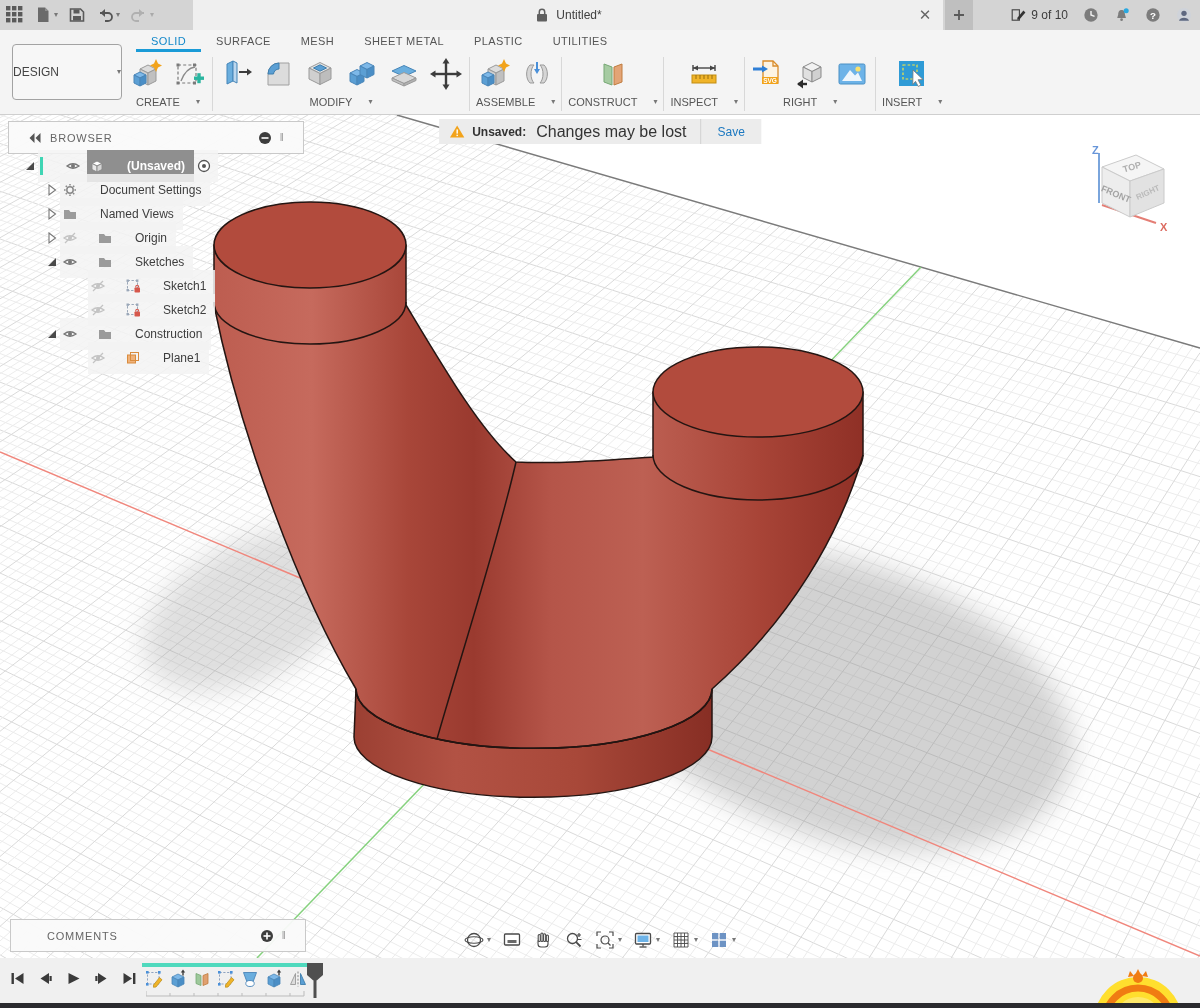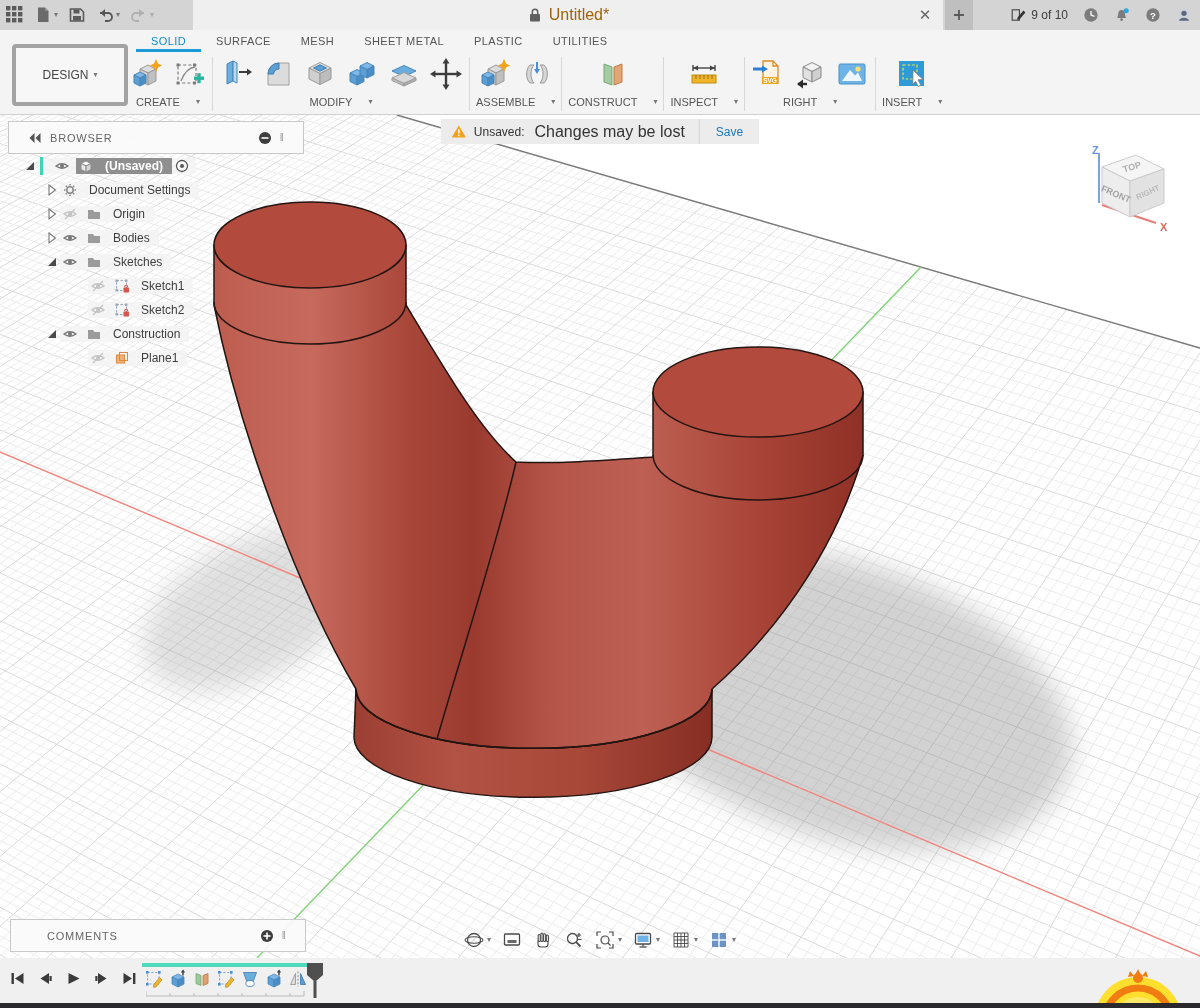--- a/index.html
+++ b/index.html
@@ -9,33 +9,33 @@
   
   #titlebar{position:absolute;left:0;top:0;width:1200px;height:30px;background:#d4d4d4;}
   #tb-left{position:absolute;left:6px;top:0;height:30px;display:flex;align-items:center;gap:10px;}
   .tb-ic{display:flex;align-items:center;gap:2px;cursor:default;}
   .tb-ic svg{display:block;}
   .caret{font-size:8px;color:#777;line-height:1;}
   .caret.dis{color:#aaa;}
   #doc-tab{position:absolute;left:193px;top:0;width:750px;height:30px;background:#efefef;
            display:flex;align-items:center;justify-content:center;}
   #doc-title-wrap{display:flex;align-items:center;gap:6px;}
-  #doc-title{font-size:16px;color:#a16207;text-align:right;}
+  #doc-title{font-size:12px;color:#404040;text-align:right;}
   #tab-close{position:absolute;right:8px;top:5px;width:20px;height:20px;display:flex;
              align-items:center;justify-content:center;color:#666;font-size:15px;}
   #tab-add{position:absolute;left:945px;top:0;width:28px;height:30px;background:#bfbfbf;
            display:flex;align-items:center;justify-content:center;}
   #tb-right{position:absolute;right:8px;top:0;height:30px;display:flex;align-items:center;gap:15px;}
   #doc-counter{font-size:12px;color:#3c3c3c;display:flex;align-items:center;gap:4px;}
   
   #ribbon{position:absolute;left:0;top:30px;width:1200px;height:85px;background:#f4f4f4;
           border-bottom:1px solid #cfcfcf;box-sizing:border-box;}
   #design-btn{position:absolute;left:12px;top:14px;width:108px;height:54px;background:#f7f7f7;
-              border:4px solid #a3a3a3;border-radius:4px;display:flex;align-items:center;
-              justify-content:center;font-size:12px;color:#444;gap:5px;}
+              border:1px solid #a3a3a3;border-radius:4px;display:flex;align-items:center;
+              justify-content:space-between;font-size:12px;color:#444;gap:5px;}
   #ribbon-tabs{position:absolute;left:136px;top:0;height:22px;display:flex;}
   .rtab{font-size:11px;letter-spacing:.4px;color:#555;padding:5px 15px 2px;border-bottom:3px solid transparent;}
   .rtab.active{color:#1287c9;border-bottom:3px solid #1a9bd7;}
   #ribbon-groups{position:absolute;left:130px;top:23px;height:60px;display:flex;align-items:stretch;}
   .rgroup{display:flex;flex-direction:column;align-items:center;justify-content:flex-start;}
   .rgroup .gicons{display:flex;align-items:center;justify-content:center;gap:8px;height:42px;}
   .rgroup .glabel{font-size:11px;color:#555;margin-top:1px;display:flex;align-items:center;gap:16px;}
   .ticon{width:34px;height:34px;display:flex;align-items:center;justify-content:center;}
   .ticon svg{display:block;}
   .vsep{width:1px;background:#d8d8d8;margin:4px 6px 2px;}
@@ -43,30 +43,30 @@
   #viewport{position:absolute;left:0;top:115px;width:1200px;height:843px;background:#fff;overflow:hidden;}
   #scene{position:absolute;left:0;top:0;}
   
   #browser{position:absolute;left:8px;top:6px;width:296px;}
   .panel-head{height:33px;background:rgba(250,250,250,.95);border:1px solid #c9c9c9;
               display:flex;align-items:center;padding:0 18px;gap:7px;box-sizing:border-box;}
   .panel-title{font-size:11px;color:#666;letter-spacing:.8px;flex:1;}
   .grip{color:#999;font-size:10px;letter-spacing:1px;}
   .brow{display:flex;align-items:center;height:24px;}
   .brow .arrow{width:16px;height:16px;flex:none;display:flex;align-items:center;justify-content:center;}
-  .chip{display:flex;align-items:center;height:16px;background:rgba(243,243,243,.85);padding:0 6px 0 2px;gap:8px;}
+  .chip{display:flex;align-items:center;height:32px;background:rgba(243,243,243,.85);padding:0 6px 0 2px;gap:19px;}
   .chip.sel{background:#8f8f8f;}
   .chip.sel .blabel{color:#fff;font-weight:bold;}
   .blabel{font-size:12px;color:#3e3e3e;white-space:nowrap;padding:0 3px;}
   .accentbar{width:3px;height:18px;background:#3fd5b4;margin-right:3px;}
   .sic{width:16px;height:16px;display:flex;align-items:center;justify-content:center;flex:none;}
   
   #unsaved-bar{position:absolute;left:50%;transform:translateX(-50%);top:4px;height:25px;
                background:#ececec;display:flex;align-items:center;padding:0 0 0 10px;}
-  #unsaved-bar .wlabel{font-size:12px;font-weight:normal;color:#333;margin:0 10px 0 7px;}
+  #unsaved-bar .wlabel{font-size:12px;font-weight:bold;color:#333;margin:0 10px 0 7px;}
   #unsaved-bar .wmsg{font-size:16px;color:#333;margin-right:14px;}
   #save-link{height:25px;display:flex;align-items:center;border-left:1px solid #d2d2d2;
              padding:0 16px;font-size:12px;color:#1b78c0;background:#ececec;}
   
   #viewcube{position:absolute;right:18px;top:24px;opacity:.92;}
   
   #navbar{position:absolute;left:0;right:0;bottom:8px;display:flex;justify-content:center;
           align-items:center;gap:11px;}
   .nav-it{display:flex;align-items:center;gap:3px;}
   
@@ -895,54 +895,48 @@
         </div>
         <div class="brow" style="padding-left: 36px;">
           <span class="arrow">
             <svg width="16" height="16" viewBox="0 0 16 16">
               <polygon points="5,3 11.5,8 5,13" fill="#fdfdfd" stroke="#777" stroke-width="1.1"></polygon>
             </svg>
           </span>
           <span class="chip">
             <span style="display: flex;">
               <svg width="16" height="16" viewBox="0 0 16 16">
+                <path d="M2,4 H7 L8.5,6 H14 V13 H2 Z" fill="#9b9b9b"></path>
+              </svg>
+            </span>
+            <span class="blabel">Named Views</span>
+          </span>
+        </div>
+        <div class="brow" style="padding-left: 36px;">
+          <span class="arrow">
+            <svg width="16" height="16" viewBox="0 0 16 16">
+              <polygon points="5,3 11.5,8 5,13" fill="#fdfdfd" stroke="#777" stroke-width="1.1"></polygon>
+            </svg>
+          </span>
+          <span class="chip">
+            <span style="display: flex;">
+              <svg width="16" height="16" viewBox="0 0 16 16">
                 <g opacity="0.55">
                   <path d="M2,8 Q8,3.5 14,8 Q8,12.5 2,8 Z" fill="none" stroke="#9a9a9a" stroke-width="1.3"></path>
                   <circle cx="8" cy="8" r="2" fill="#9a9a9a"></circle>
                   <line x1="3" y1="13" x2="13" y2="3" stroke="#9a9a9a" stroke-width="1.3"></line>
                 </g>
               </svg>
             </span>
             <span style="display: flex;">
               <svg width="16" height="16" viewBox="0 0 16 16">
                 <path d="M2,4 H7 L8.5,6 H14 V13 H2 Z" fill="#9b9b9b"></path>
               </svg>
             </span>
             <span class="blabel">Origin</span>
-          </span>
-        </div>
-        <div class="brow" style="padding-left: 36px;">
-          <span class="arrow">
-            <svg width="16" height="16" viewBox="0 0 16 16">
-              <polygon points="5,3 11.5,8 5,13" fill="#fdfdfd" stroke="#777" stroke-width="1.1"></polygon>
-            </svg>
-          </span>
-          <span class="chip">
-            <span style="display: flex;">
-              <svg width="16" height="16" viewBox="0 0 16 16">
-                <path d="M2,8 Q8,3.5 14,8 Q8,12.5 2,8 Z" fill="none" stroke="#777" stroke-width="1.3"></path>
-                <circle cx="8" cy="8" r="2" fill="#777"></circle>
-              </svg>
-            </span>
-            <span style="display: flex;">
-              <svg width="16" height="16" viewBox="0 0 16 16">
-                <path d="M2,4 H7 L8.5,6 H14 V13 H2 Z" fill="#9b9b9b"></path>
-              </svg>
-            </span>
-            <span class="blabel">Bodies</span>
           </span>
         </div>
         <div class="brow" style="padding-left: 36px;">
           <span class="arrow">
             <svg width="16" height="16" viewBox="0 0 16 16">
               <polygon points="12,4 12,12 4,12" fill="#4a4a4a"></polygon>
             </svg>
           </span>
           <span class="chip">
             <span style="display: flex;">

